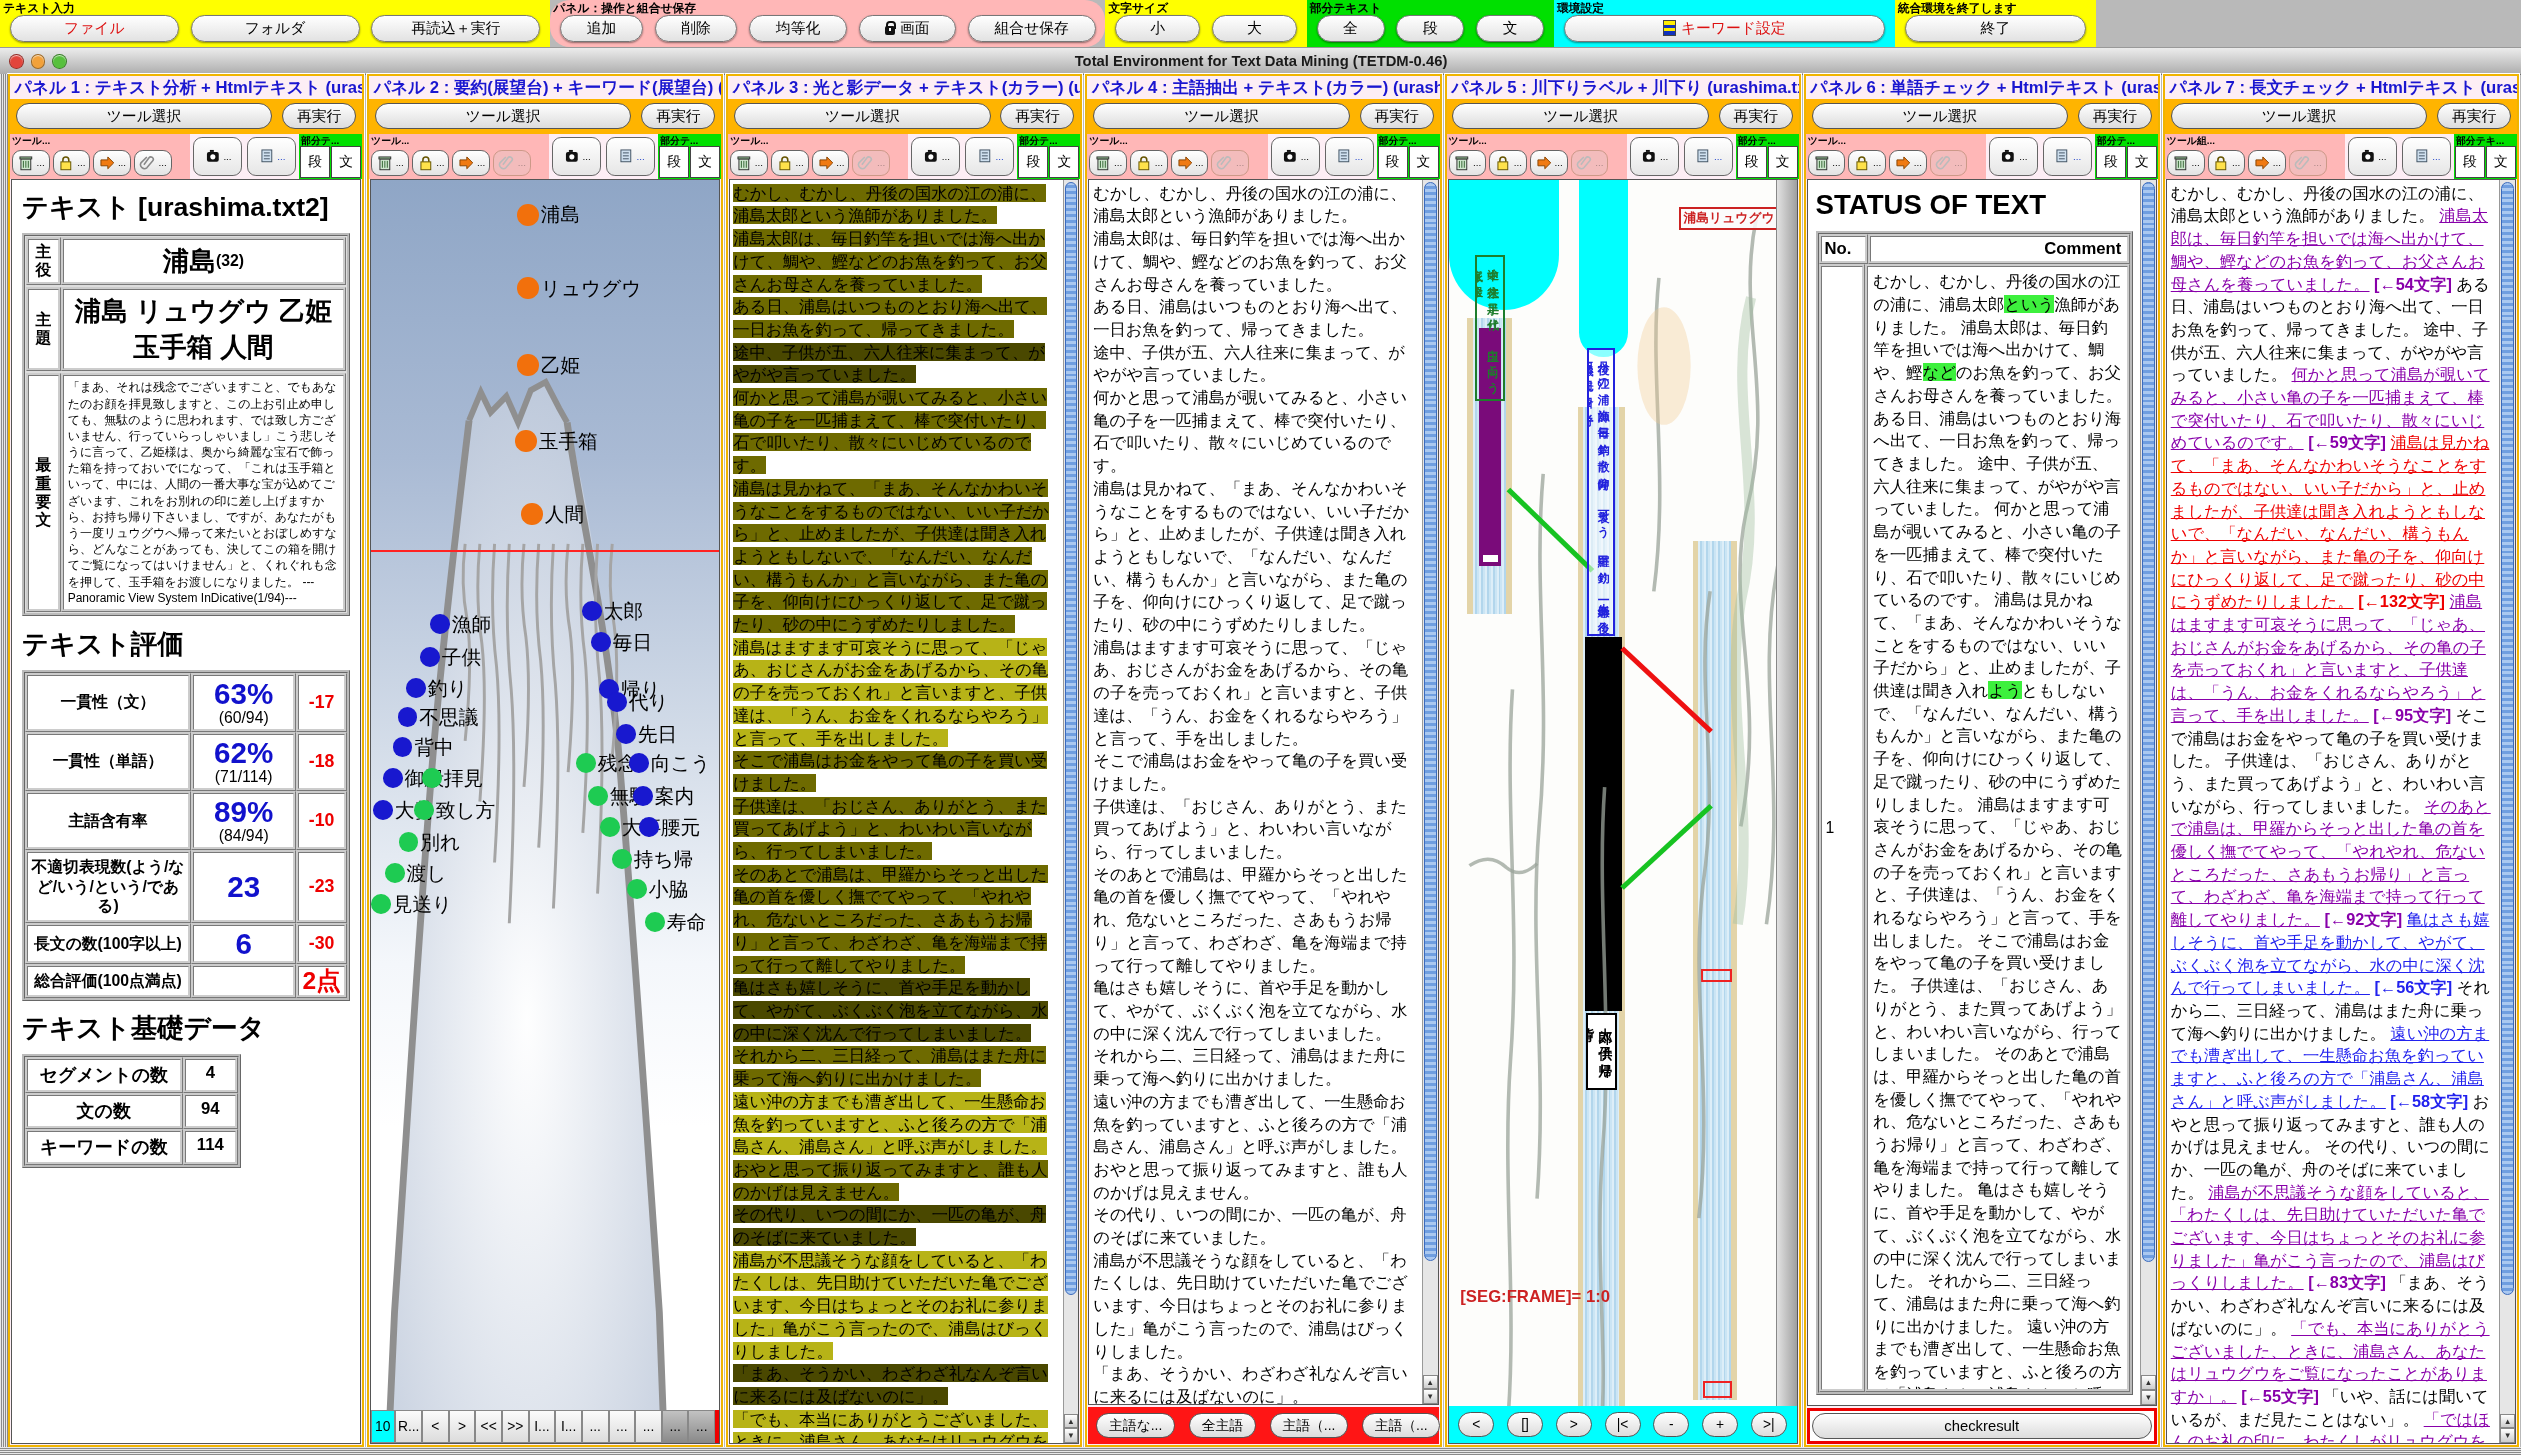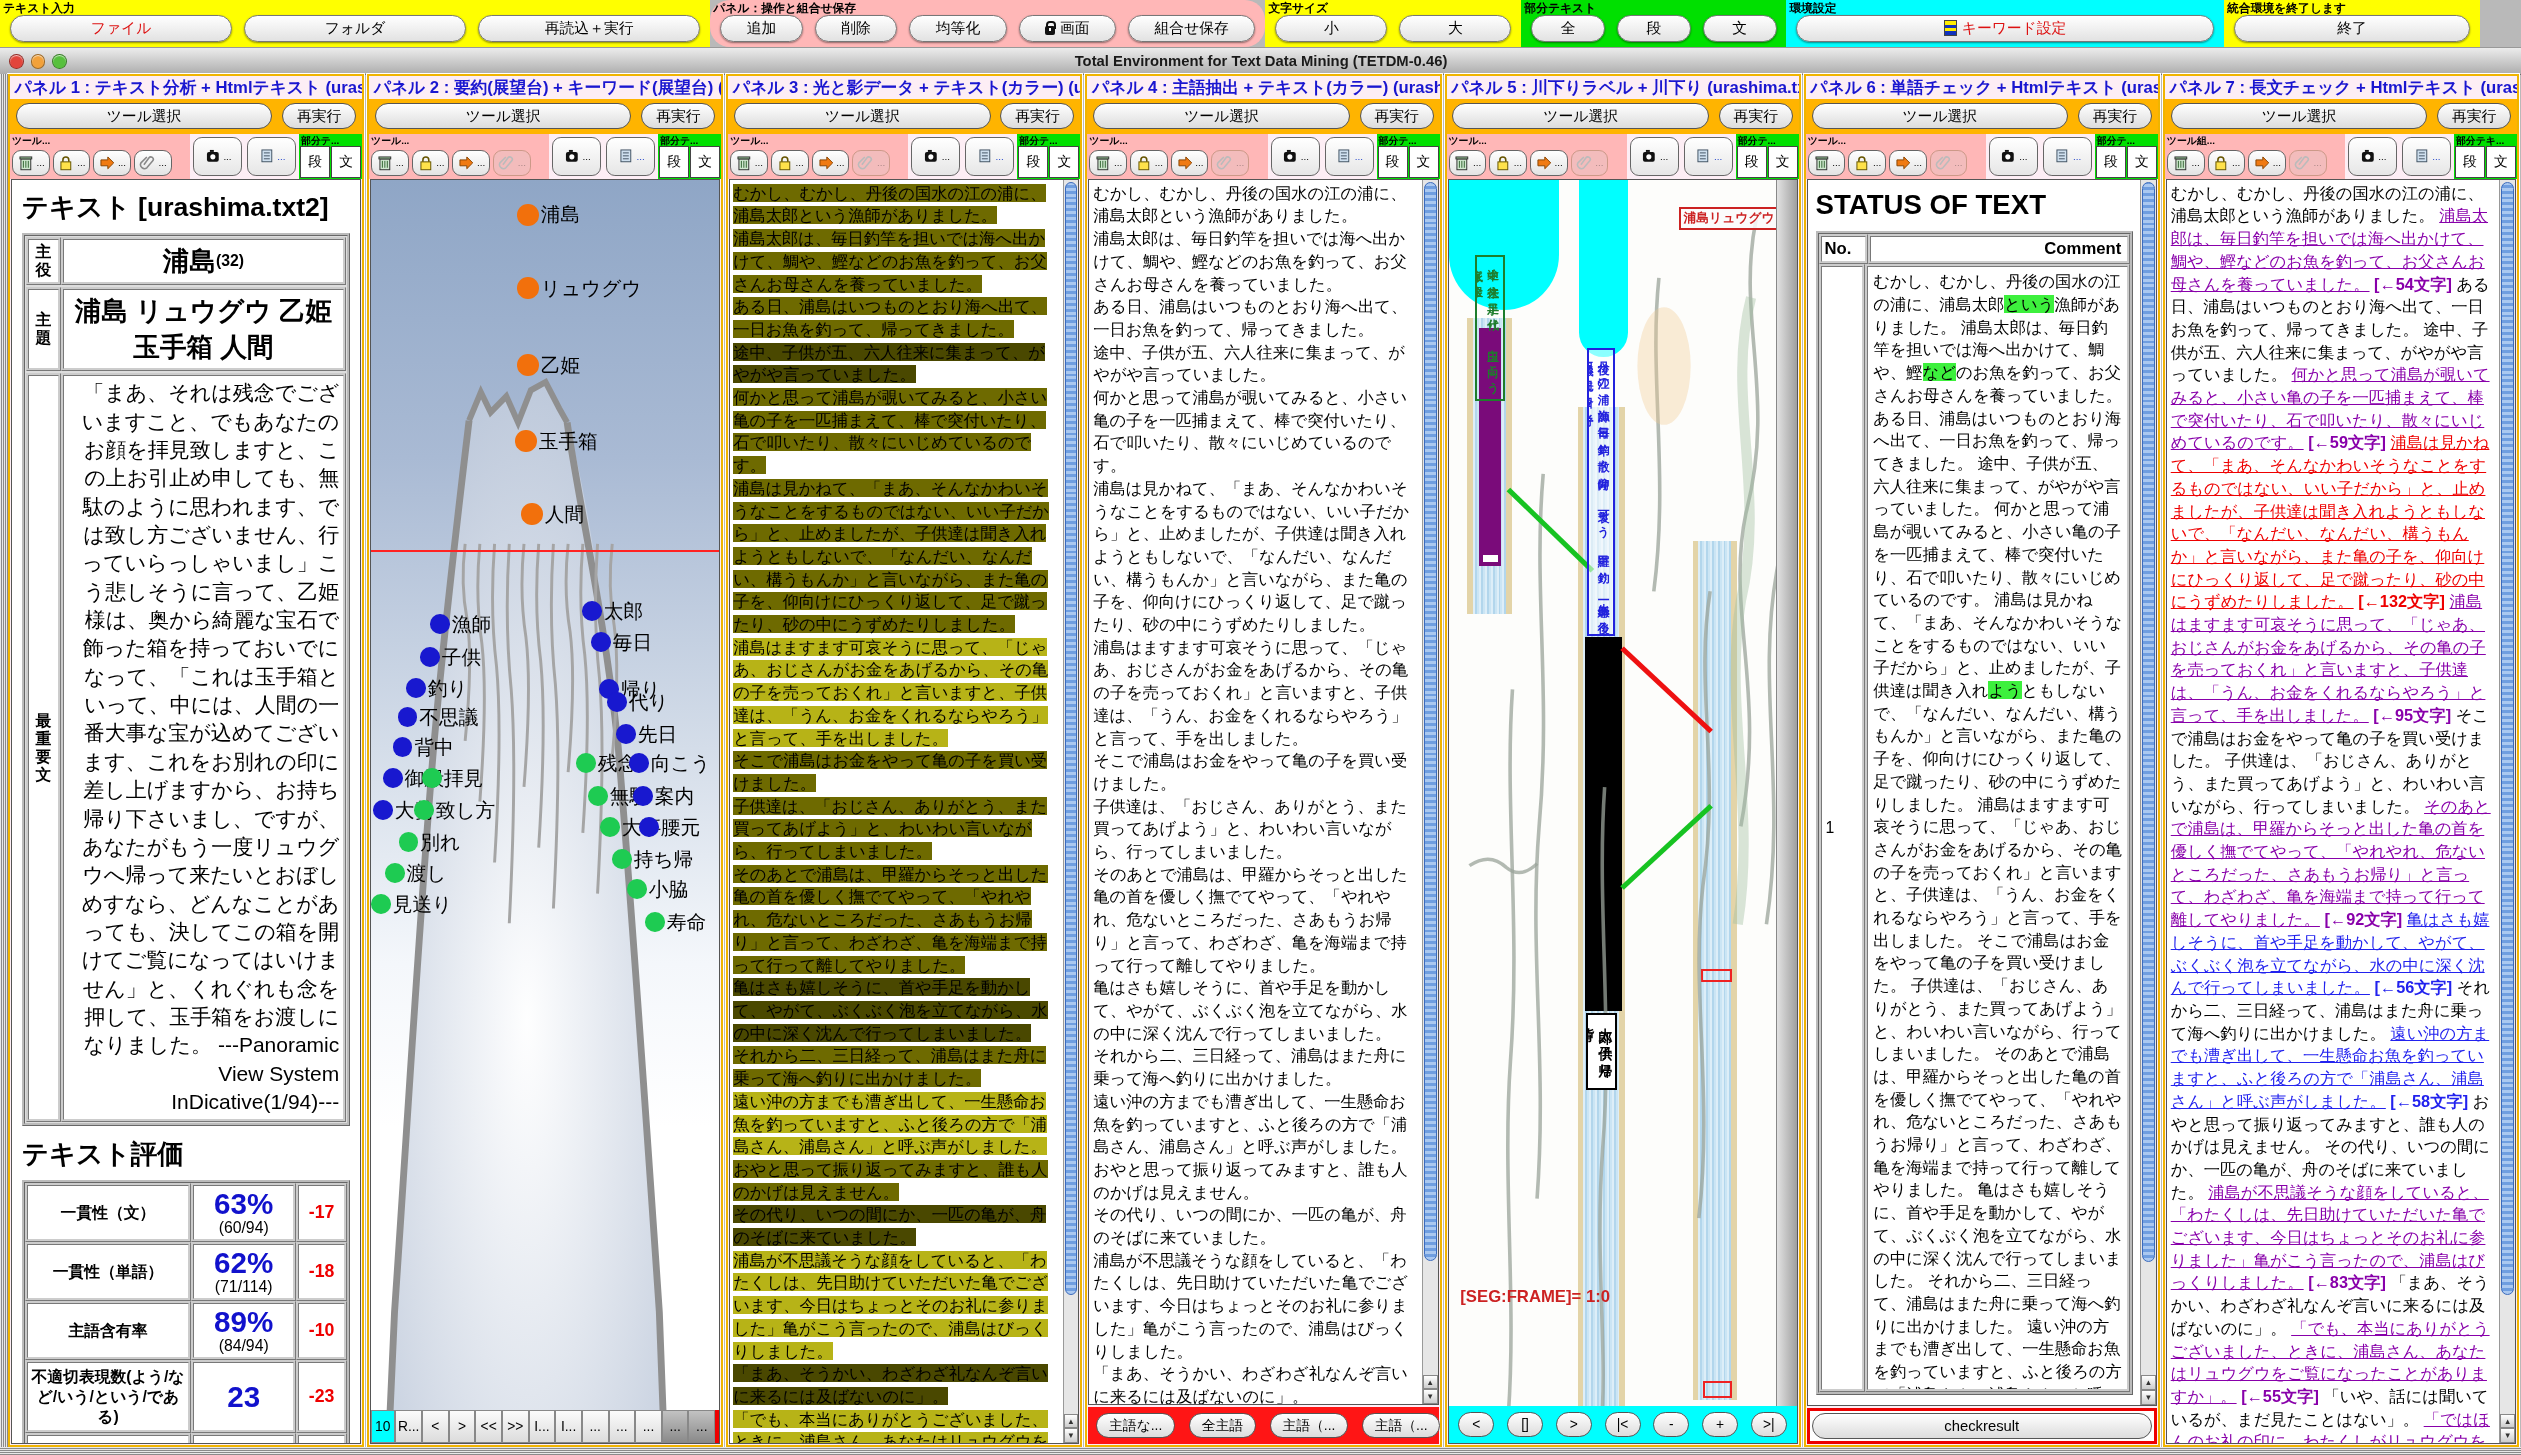--- a/index.html
+++ b/index.html
@@ -1,19 +1,19 @@
 <!DOCTYPE html>
 <html><head>
 <meta charset="utf-8">
 <style>
   html,body{margin:0;padding:0}
   body{width:2522px;height:1456px;position:relative;overflow:hidden;
        background:#b9b9b9;font-family:"Liberation Sans","DejaVu Sans",sans-serif;}
   
-  #toolbar{display:flex;height:47px;width:2480px}
+  #toolbar{display:flex;height:47px;width:2096px}
   .tgroup{position:relative;display:flex;align-items:flex-end;gap:11.8px;
           padding:0 9.9px 4.9px 9.9px;box-sizing:border-box;height:47px}
   .tgroup.yellow{background:#ffff00}.tgroup.pink{background:#ffb7b7}
   .tgroup.green{background:#00e000}.tgroup.cyan{background:#00ffff}
   .glabel{position:absolute;top:1px;left:3px;font-size:11.8px;font-weight:bold;color:#000;white-space:nowrap}
   .tbtn{height:27.6px;border-radius:13.8px;border:1px solid #777;font-size:14.8px;color:#000;
         background:linear-gradient(#ffffff,#e2e2e2);box-shadow:0 1px 2px rgba(0,0,0,.45);
         padding:0 25.6px;white-space:nowrap;display:flex;align-items:center;gap:4.9px;cursor:pointer}
   .tbtn.red{color:#dd1111}
   .kwicon{display:inline-block;width:10.8px;height:13.8px;background:linear-gradient(#ffee00 0 3.9px,#1133bb 3.9px 6.9px,#ffee00 6.9px 9.9px,#1133bb 9.9px 13.8px);border:1px solid #444}
@@ -57,21 +57,21 @@
        font-size:7.9px;text-align:center;line-height:13.8px;color:#333;box-sizing:border-box}
   .vsb .up{bottom:14.8px}.vsb .dn{bottom:0}
   
   .p1wrap{padding:5.9px 9.9px;height:100%;box-sizing:border-box;overflow:hidden}
   .p1h{font-size:26.6px;font-weight:bold;margin:3.9px 0 7.9px 0;color:#000}
   .stable{border:3px ridge #bbb;margin-bottom:9.9px}
   .srow{display:flex;border:1px solid #ddd}
   .slabel{width:35px;border:3px ridge #ccc;font-size:15.8px;font-weight:bold;display:flex;align-items:center;justify-content:center;text-align:center;line-height:1.15;padding:2px 1px;box-sizing:border-box;word-break:break-all}
   .sval{flex:1;border:3px ridge #ccc;padding:3px 3.9px;display:flex;align-items:center;justify-content:center;text-align:center}
   .sval.big{font-size:26.6px;font-weight:bold}
-  .sval.small{font-size:21px;line-height:1.35;text-align:right}
+  .sval.small{font-size:12px;line-height:1.35;text-align:left}
   .sval .paren{font-size:15.8px}
   .erow{display:flex}
   .elabel{flex:1;border:3px ridge #ccc;font-size:15.8px;font-weight:bold;display:flex;align-items:center;justify-content:center;text-align:center;padding:3.9px 2px;line-height:1.25}
   .eval{width:95px;border:3px ridge #ccc;display:flex;flex-direction:column;align-items:center;justify-content:center;padding:2px}
   .eval .pct{color:#1111cc;font-weight:bold;font-size:29.6px;line-height:1.05}
   .eval .frac{color:#000;font-size:15.8px}
   .edelta{width:45px;border:3px ridge #ccc;display:flex;align-items:center;justify-content:center;
           color:#ee0000;font-weight:bold;font-size:17.7px;text-align:center;line-height:1.05}
   .edelta.big{font-size:24.6px}
   .btable{border:3px ridge #bbb;display:inline-block}

